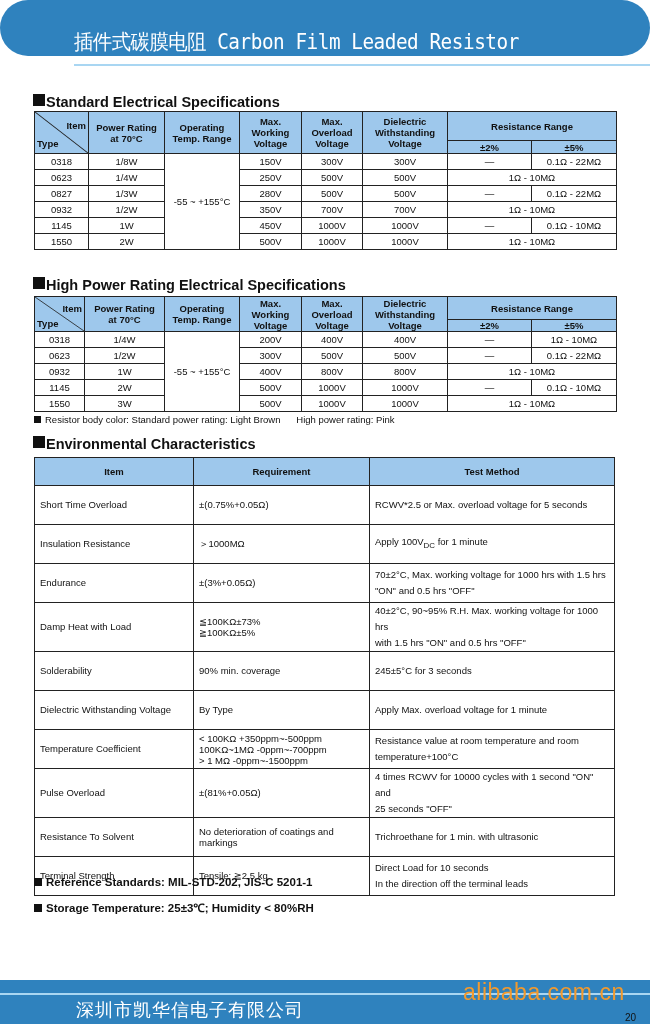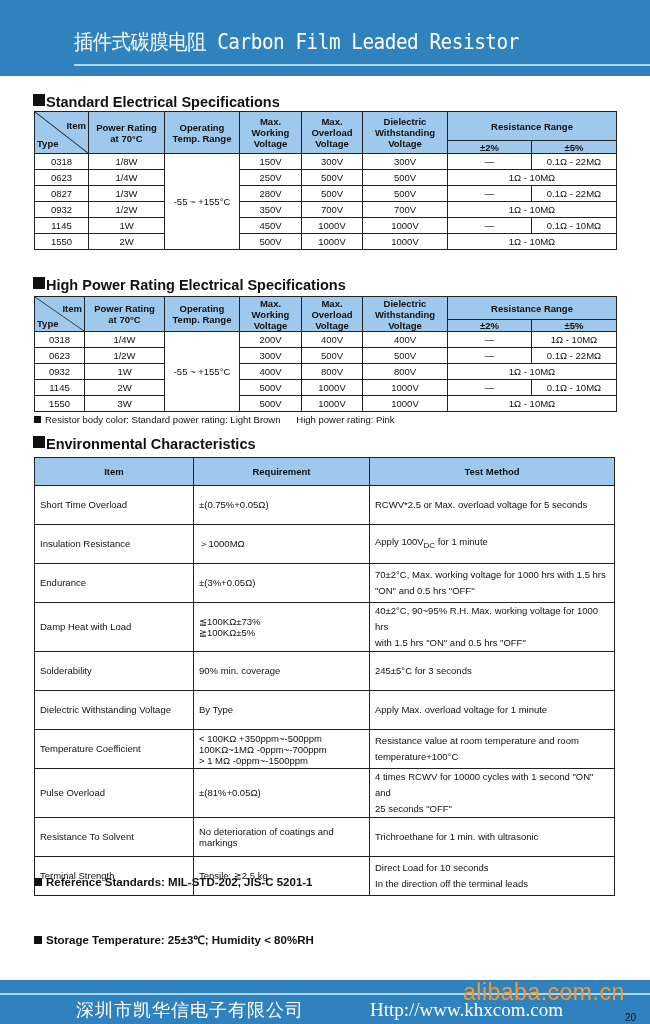--- a/index.html
+++ b/index.html
@@ -1,22 +1,23 @@
 <!DOCTYPE html>
 <html><head>
 <meta charset="utf-8">
 <style>
   html, body { margin: 0; padding: 0; }
   body {
     width: 650px; height: 1024px; position: relative; overflow: hidden;
     background: #ffffff; font-family: "Liberation Sans", sans-serif; color: #111;
   }
   .top-band {
-    position: absolute; left: 0; top: 0; width: 650px; height: 76px;
+    position: absolute; left: 0; top: 0; width: 650px; height: 56px;
     background: #2f82be;
+    border-radius: 28px;
   }
   .top-band .rule {
     position: absolute; left: 74px; right: 0; top: 64px; height: 2px; background: #a9d6f2;
   }
   .top-band .title {
     position: absolute; left: 74px; top: 28px; font-size: 21px; color: #fff;
     font-family: "DejaVu Sans Mono", "Liberation Mono", monospace; letter-spacing: -0.5px;
     transform: scaleX(0.92); transform-origin: left center;
   }
   .section-title {
@@ -380,24 +381,23 @@
           <div>In the direction off the terminal leads</div>
         </td>
       </tr>
     </tbody>
 </table>
 
 <div class="bullet-line" style="top:876px;align-items:center;">
   <span class="sq"></span>
   <span>Reference Standards: MIL-STD-202, JIS-C 5201-1</span>
 </div>
-<div class="bullet-line" style="top:932px;">
+<div class="bullet-line" style="top:900px;">
   <span class="sq"></span>
   <span>Storage Temperature: 25±3℃; Humidity &lt; 80%RH</span>
 </div>
 
 <div class="bottom-band">
   <div class="rule"></div>
   <div class="company">深圳市凯华信电子有限公司</div>
-  <div class="url">Http://www.khxcom.com</div>
   <div class="page-no">20</div>
 </div>
 <div class="watermark">alibaba.com.cn</div>
 
 </body></html>

